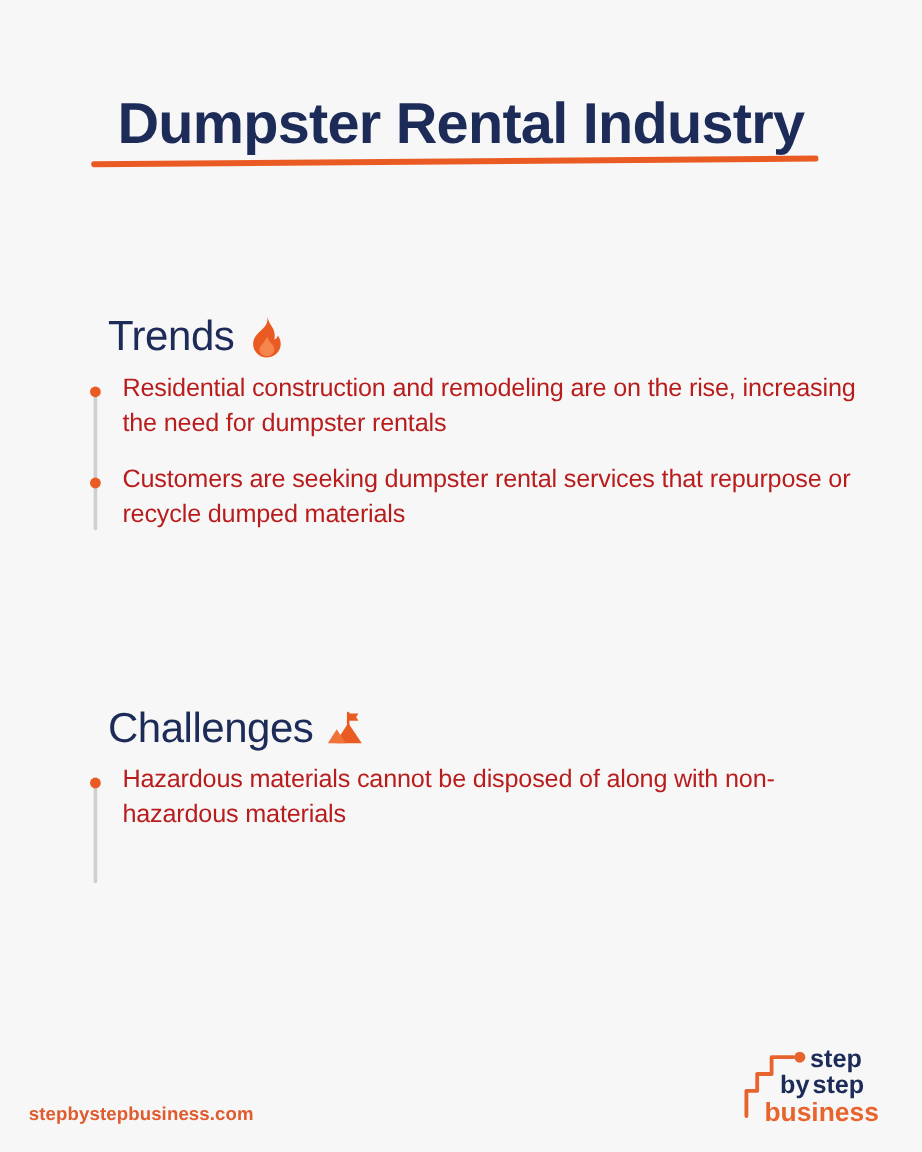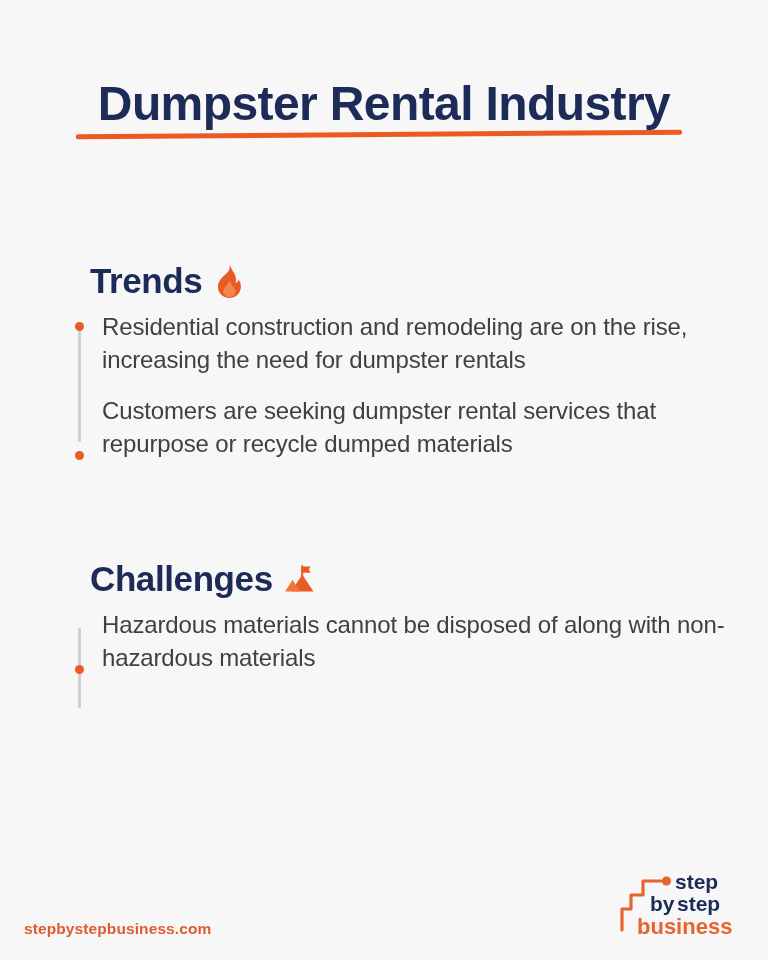--- a/index.html
+++ b/index.html
@@ -64,32 +64,32 @@
     white-space: nowrap;
   }
 
   
   .section {
     position: absolute;
     left: 68px;
     width: 660px;
   }
   .section-trends { top: 262px; }
-  .section-challenges { top: 560px; }
+  .section-challenges { top: 588px; }
 
   .section-heading {
     display: flex;
     align-items: center;
     gap: 10px;
     margin-left: 22px;
     margin-bottom: 12px;
   }
   .section-heading-text {
     font-size: 35px;
-    font-weight: 700;
+    font-weight: 400;
     color: #1c2b57;
     letter-spacing: -0.4px;
     line-height: 1;
   }
   .section-emoji {
     display: inline-block;
     width: 34px;
     height: 36px;
     position: relative;
     top: 1px;
@@ -106,37 +106,37 @@
     width: 3px;
     background: #cfcfcf;
     border-radius: 2px;
   }
   .bullet {
     position: relative;
     display: flex;
     align-items: flex-start;
     margin-bottom: 18px;
   }
-  .bullet:last-child { margin-bottom: 0; align-items: flex-end; }
+  .bullet:last-child { margin-bottom: 0; }
   .bullet-dot {
     flex: 0 0 auto;
     width: 9px;
     height: 9px;
     border-radius: 50%;
     background: #ea5b23;
     margin-top: 12px;
     margin-left: 7px;
     position: relative;
     z-index: 2;
   }
   .bullet-text {
     margin-left: 18px;
-    font-size: 24px;
+    font-size: 21px;
     line-height: 1.38;
-    color: #404040;
+    color: #b91c1c;
     font-weight: 400;
     letter-spacing: -0.15px;
   }
 
   
   .footer-url {
     position: absolute;
     left: 24px;
     bottom: 22px;
     font-size: 15.5px;

